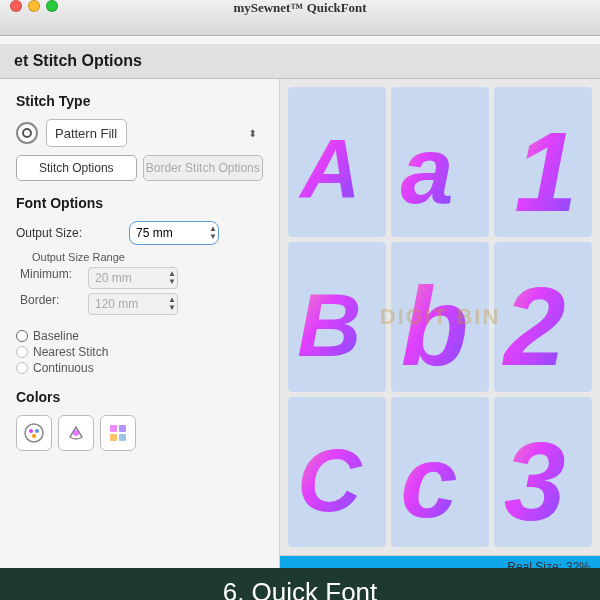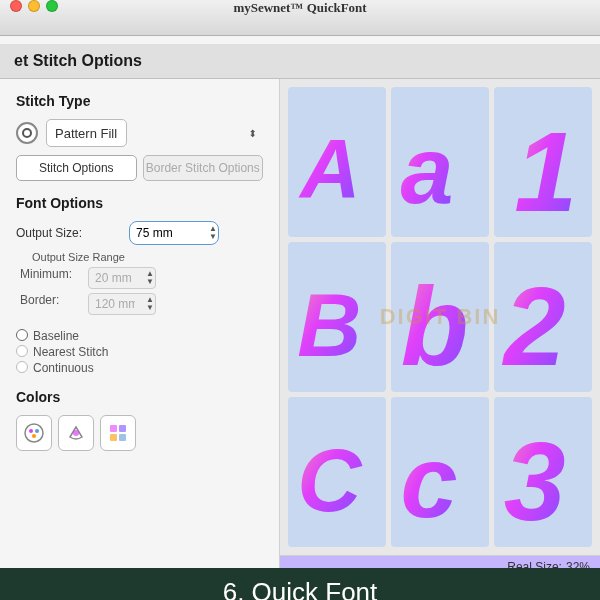--- a/index.html
+++ b/index.html
@@ -217,21 +217,21 @@
       gap: 8px;
       padding-left: 4px;
     }
     .range-label {
       font-size: 12px;
       color: #555;
       min-width: 60px;
     }
     .range-spin-wrapper {
       position: relative;
-      width: 68px;
+      width: 90px;
     }
     .range-spin-wrapper input {
       width: 100%;
       height: 22px;
       border: 1px solid #ccc;
       border-radius: 4px;
       padding: 0 20px 0 6px;
       font-size: 12px;
       color: #aaa;
       background: #f0f0f0;
@@ -250,21 +250,21 @@
       min-width: 90px;
       padding-top: 2px;
     }
     .radio-group {
       display: flex;
       flex-direction: column;
       gap: 2px;
     }
     .radio-item {
       display: flex;
-      align-items: flex-start;
+      align-items: center;
       gap: 5px;
       font-size: 12px;
       color: #555;
     }
     .radio-circle {
       width: 12px; height: 12px;
       border-radius: 50%;
       border: 1.5px solid #bbb;
       background: white;
       display: inline-block;
@@ -328,21 +328,21 @@
       z-index: 10;
       text-align: center;
     }
 
     
     .real-size-bar {
       display: flex;
       align-items: center;
       justify-content: flex-end;
       padding: 4px 10px 4px 0;
-      background: #c4b5fd;
+      background: #0ea5e9;
       border-top: 1px solid #d0d0d0;
       font-size: 12px;
       color: #333;
       gap: 4px;
     }
 
     
     .bottom-bar {
       height: 48px;
       background: #1e3a2e;

